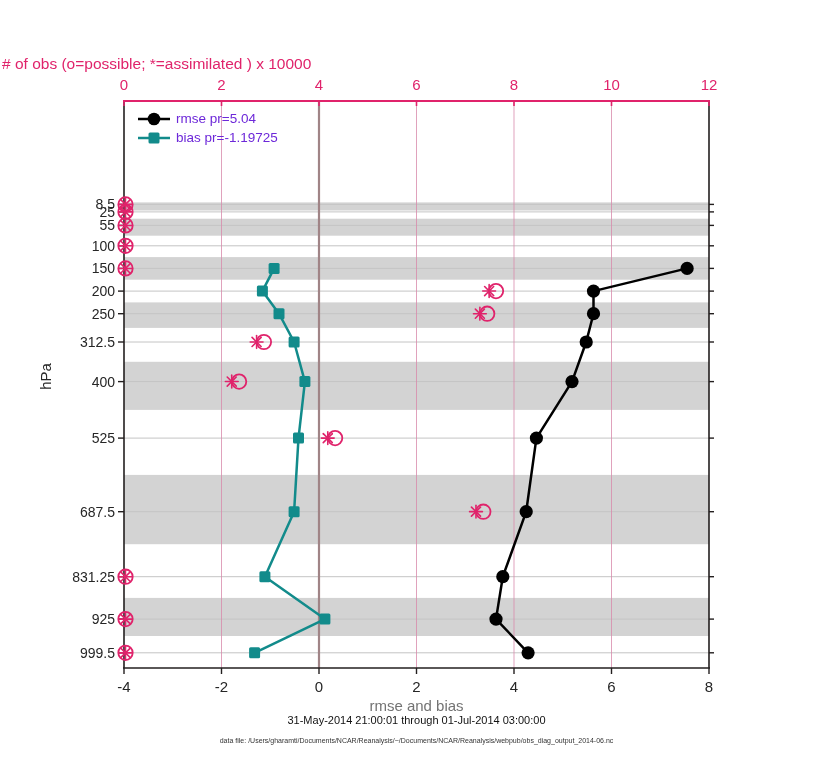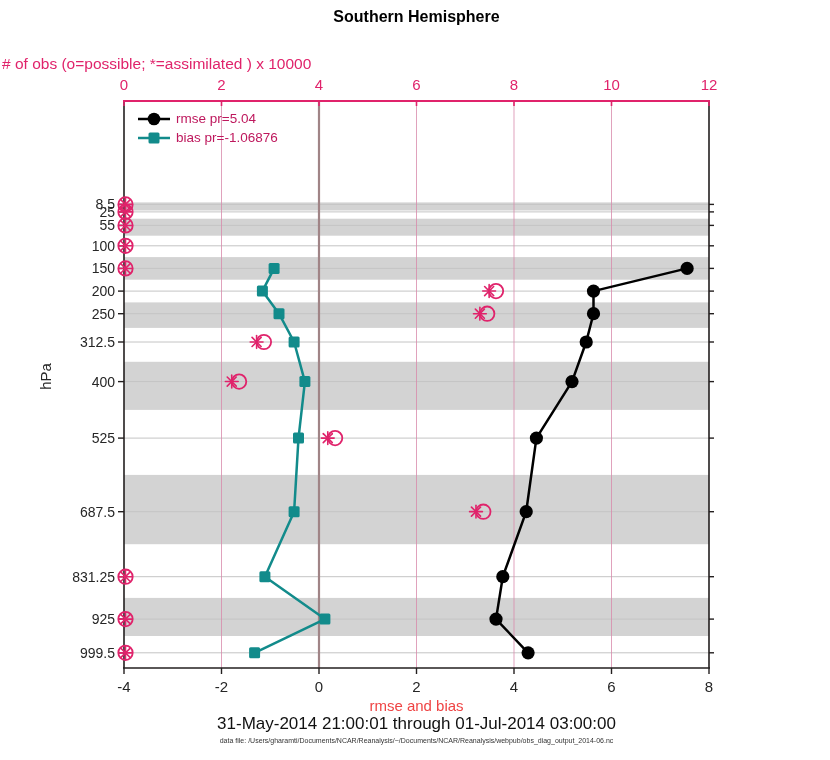--- a/index.html
+++ b/index.html
@@ -10,23 +10,23 @@
   #plot-svg{position:absolute;left:0;top:0;}
   .ttl{position:absolute;left:2px;width:829px;text-align:center;color:#000;font-weight:bold;font-size:16px;white-space:nowrap;}
   #title1{top:8px;}
   #title2{top:31px;}
   #obs-label{position:absolute;left:2px;width:829px;text-align:left;top:55px;font-size:15.5px;font-weight:normal;white-space:nowrap;}
   #ylab{position:absolute;left:30px;top:368px;width:30px;font-size:15px;color:#262626;
         transform:rotate(-90deg);transform-origin:center center;text-align:center;}
   #legend{position:absolute;left:136px;top:109px;}
   .lrow{display:flex;align-items:center;height:19px;}
   .lrow svg{display:block;margin-right:4px;}
-  .ltext{font-size:13.5px;color:#be185d;white-space:nowrap;}
-  #xlabel{position:absolute;left:2px;width:829px;text-align:center;top:697px;font-size:15px;color:#ef4444;}
-  #daterange{position:absolute;left:2px;width:829px;text-align:center;top:714px;font-size:17px;color:#111;}
+  .ltext{font-size:13.5px;color:#6d28d9;white-space:nowrap;}
+  #xlabel{position:absolute;left:2px;width:829px;text-align:center;top:697px;font-size:15px;color:#737373;}
+  #daterange{position:absolute;left:2px;width:829px;text-align:center;top:714px;font-size:11px;color:#111;}
   #datafile{position:absolute;left:2px;width:829px;text-align:center;top:737px;font-size:7px;color:#333;white-space:nowrap;}
 </style>
 </head>
 <body>
 
 <div id="fig">
   <svg id="plot-svg" width="830" height="760">
       <rect x="124" y="202.4" width="585" height="8.1" fill="#d3d3d3"></rect>
       <rect x="124" y="218.7" width="585" height="17.0" fill="#d3d3d3"></rect>
       <rect x="124" y="257.1" width="585" height="22.6" fill="#d3d3d3"></rect>
@@ -243,38 +243,37 @@
         <line x1="120.93706" x2="129.98794" y1="623.6539316201117" y2="614.6030516201117"></line>
       </g>
       <g stroke="#e0236b" stroke-width="1.6" stroke-linecap="round">
         <line x1="119.0625" x2="131.8625" y1="652.840782122905" y2="652.840782122905"></line>
         <line x1="125.4625" x2="125.4625" y1="646.440782122905" y2="659.240782122905"></line>
         <line x1="120.93706" x2="129.98794" y1="648.315342122905" y2="657.366222122905"></line>
         <line x1="120.93706" x2="129.98794" y1="657.366222122905" y2="648.315342122905"></line>
       </g>
     </svg>
 
-  <div id="title1" class="ttl">Southern Hemisphere</div>
   <div id="obs-label" style="color: rgb(224, 35, 107);"># of obs (o=possible; *=assimilated ) x 10000</div>
 
   <div id="ylab">hPa</div>
 
   <div id="legend">
     <div class="lrow">
       <svg id="sw-rmse" width="36" height="18">
           <line x1="2" x2="34" y1="9" y2="9" stroke="#000000" stroke-width="2.5"></line>
           <circle cx="18" cy="9" r="6.3" fill="#000000"></circle>
         </svg>
       <span class="ltext">rmse pr=5.04</span>
     </div>
     <div class="lrow">
       <svg id="sw-bias" width="36" height="18">
           <line x1="2" x2="34" y1="9" y2="9" stroke="#128b8b" stroke-width="2.5"></line>
           <rect x="12.5" y="3.5" width="11" height="11" rx="1.5" fill="#128b8b"></rect>
         </svg>
-      <span class="ltext">bias pr=-1.06876</span>
+      <span class="ltext">bias pr=-1.19725</span>
     </div>
   </div>
 
   <div id="xlabel">rmse and bias</div>
   <div id="daterange">31-May-2014 21:00:01 through 01-Jul-2014 03:00:00</div>
   <div id="datafile">data file: /Users/gharamti/Documents/NCAR/Reanalysis/~/Documents/NCAR/Reanalysis/webpub/obs_diag_output_2014-06.nc</div>
 </div>
 
 </body></html>

